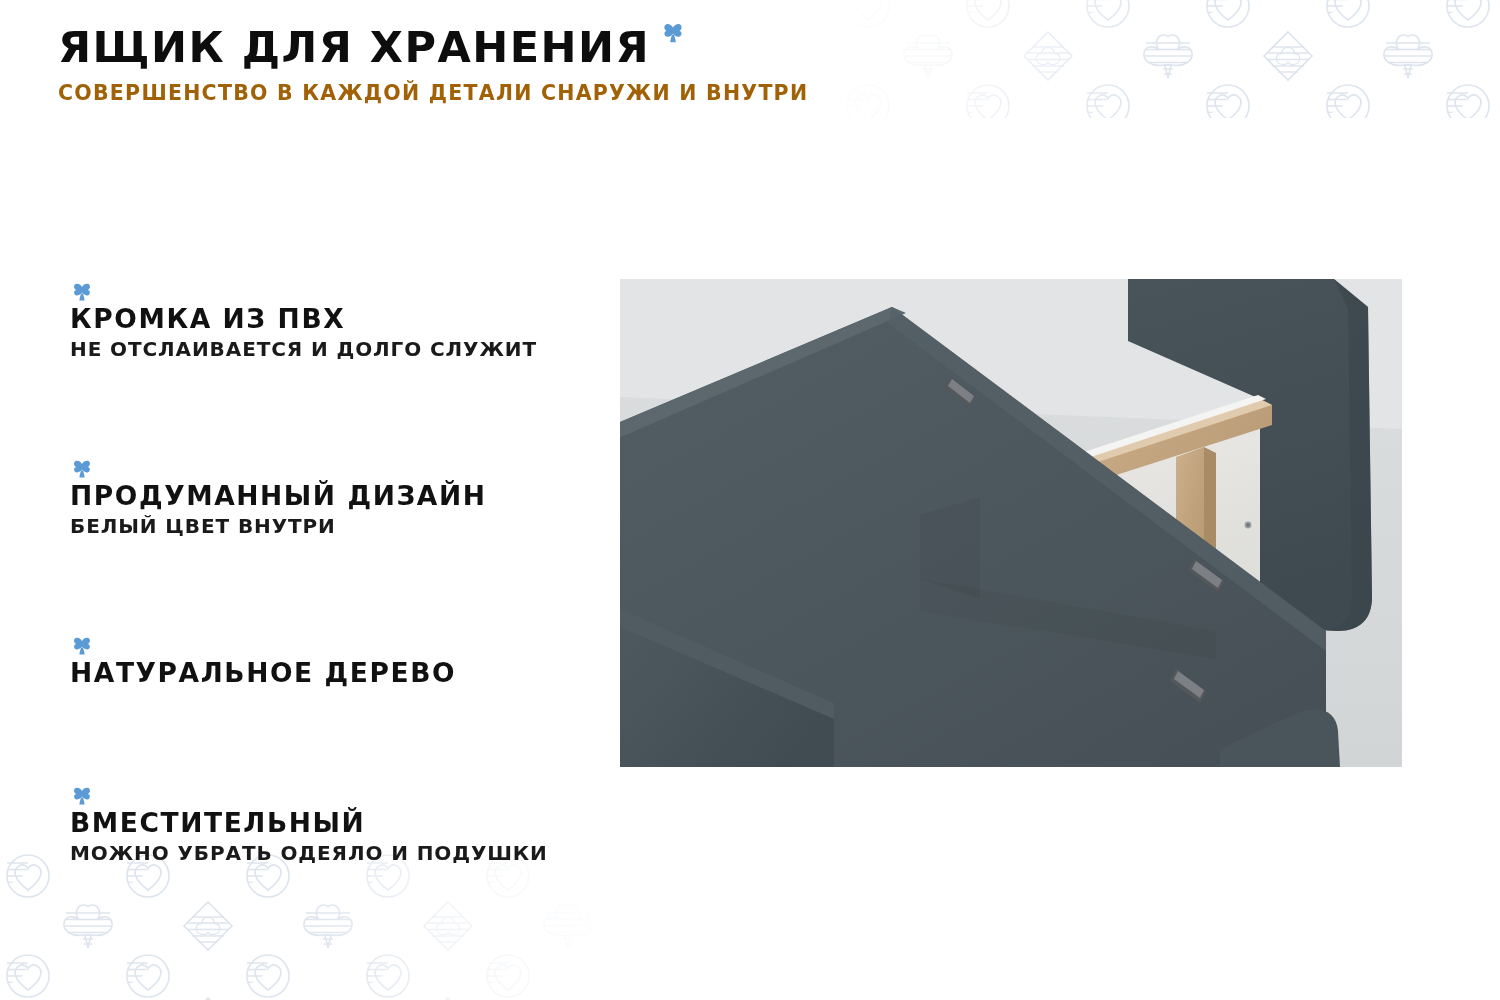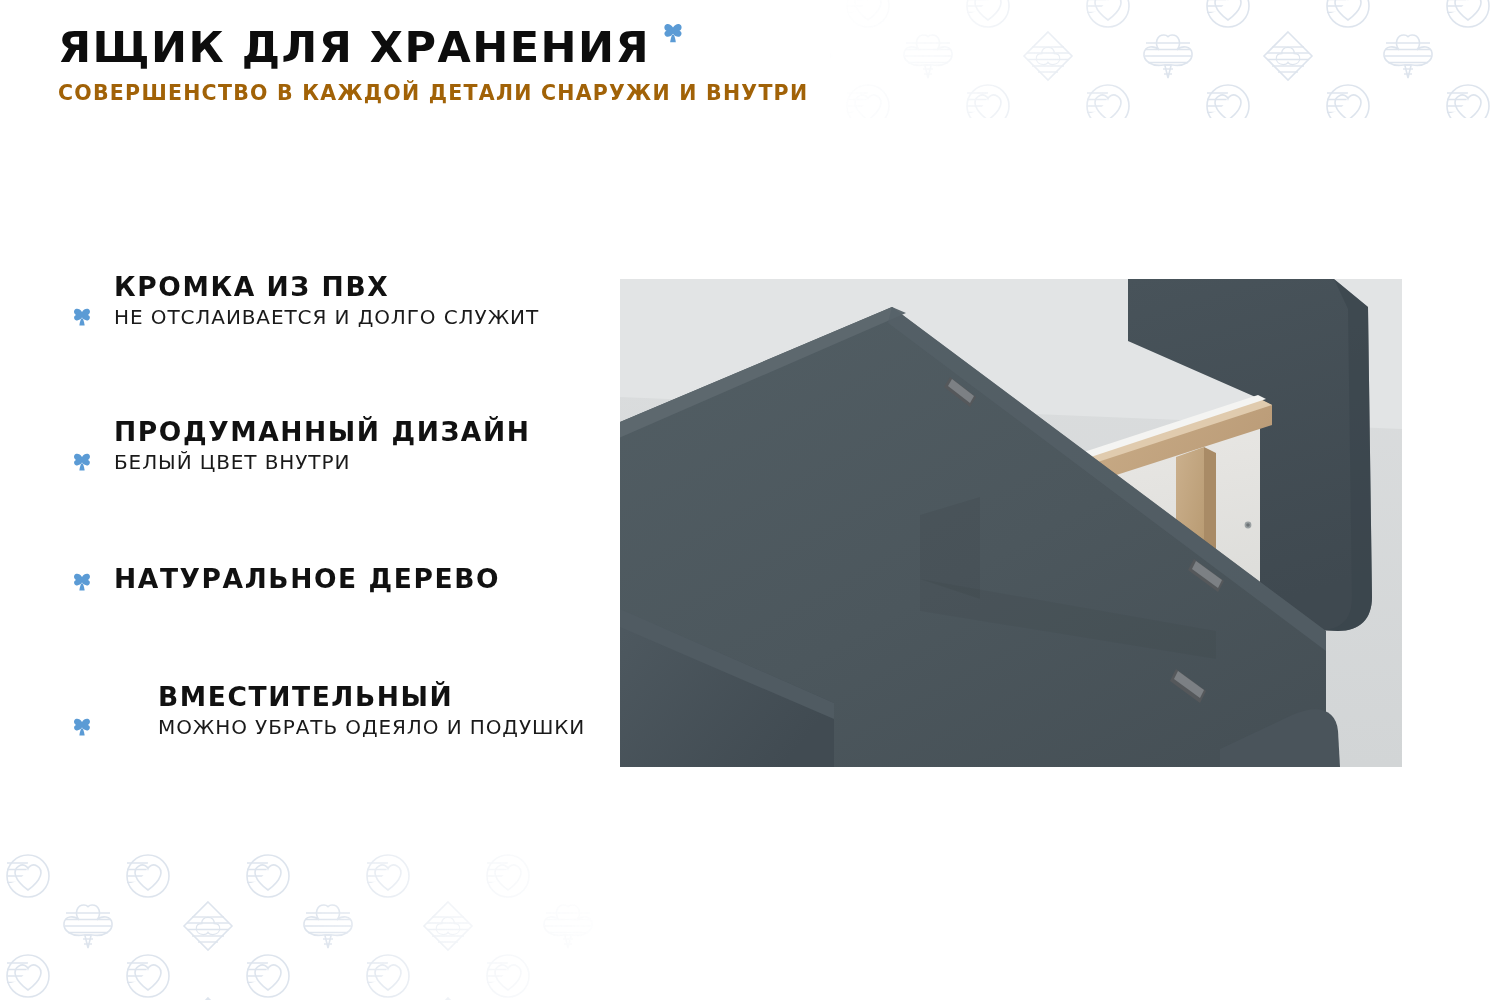--- a/index.html
+++ b/index.html
@@ -31,30 +31,30 @@
   }
   .title-clover{margin-left:10px;margin-top:2px;}
   .subtitle{
     margin-top:5px;font-size:20.5px;font-weight:700;color:#a16207;
     letter-spacing:1.25px;white-space:nowrap;
     font-family:"DejaVu Sans", sans-serif;
   }
 
   
   .features{position:absolute;left:70px;top:272px;width:540px;}
-  .feature{display:flex;align-items:flex-end;margin-bottom:88px;}
-  .feature:last-child{margin-bottom:0;gap:44px;}
+  .feature{display:flex;align-items:flex-start;margin-bottom:88px;flex-direction:column;}
+  .feature:last-child{margin-bottom:0;}
   .bullet{flex:0 0 auto;width:24px;height:24px;margin-top:8px;margin-right:20px;}
   .f-text{display:flex;flex-direction:column;}
   .f-title{
     font-size:26.5px;font-weight:700;color:#111;letter-spacing:1.6px;
     line-height:30px;white-space:nowrap;font-family:"DejaVu Sans", sans-serif;
   }
   .f-sub{
-    margin-top:3px;font-size:20px;font-weight:400;color:#1a1a1a;
+    margin-top:3px;font-size:20px;font-weight:700;color:#1a1a1a;
     letter-spacing:.9px;line-height:24px;white-space:nowrap;
     font-family:"DejaVu Sans", sans-serif;
   }
 
   
   .photo{
     position:absolute;left:620px;top:279px;width:782px;height:488px;
     overflow:hidden;background:#d8dadb;
   }
   .photo svg{display:block;width:100%;height:100%;}

